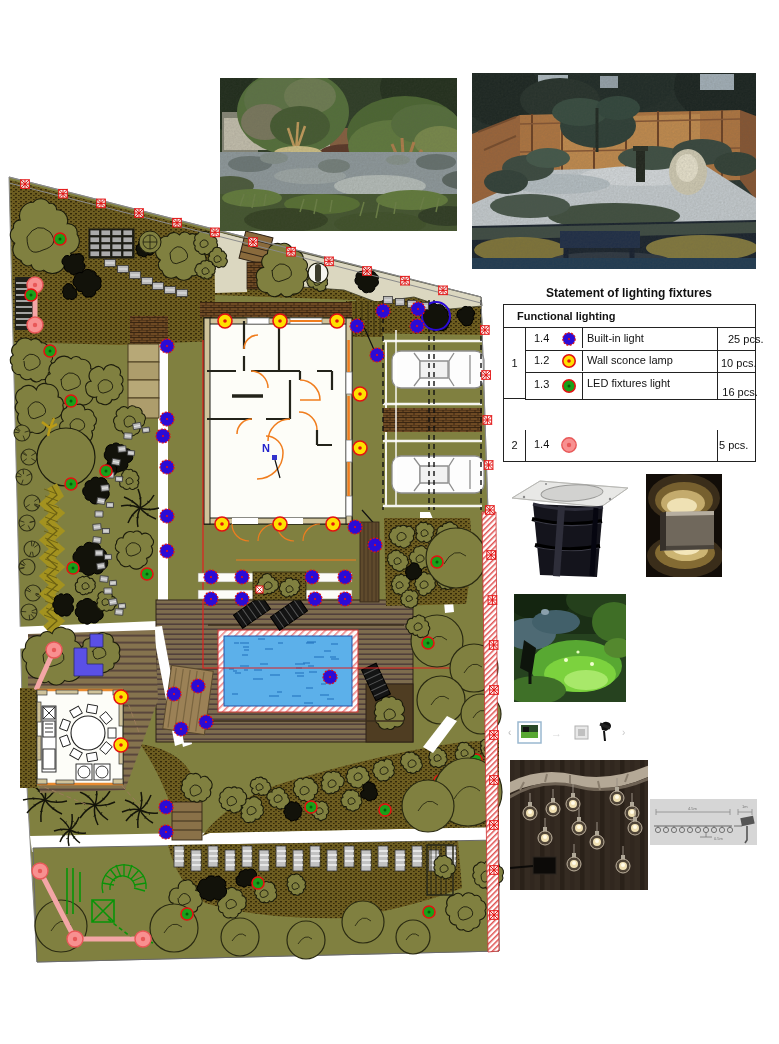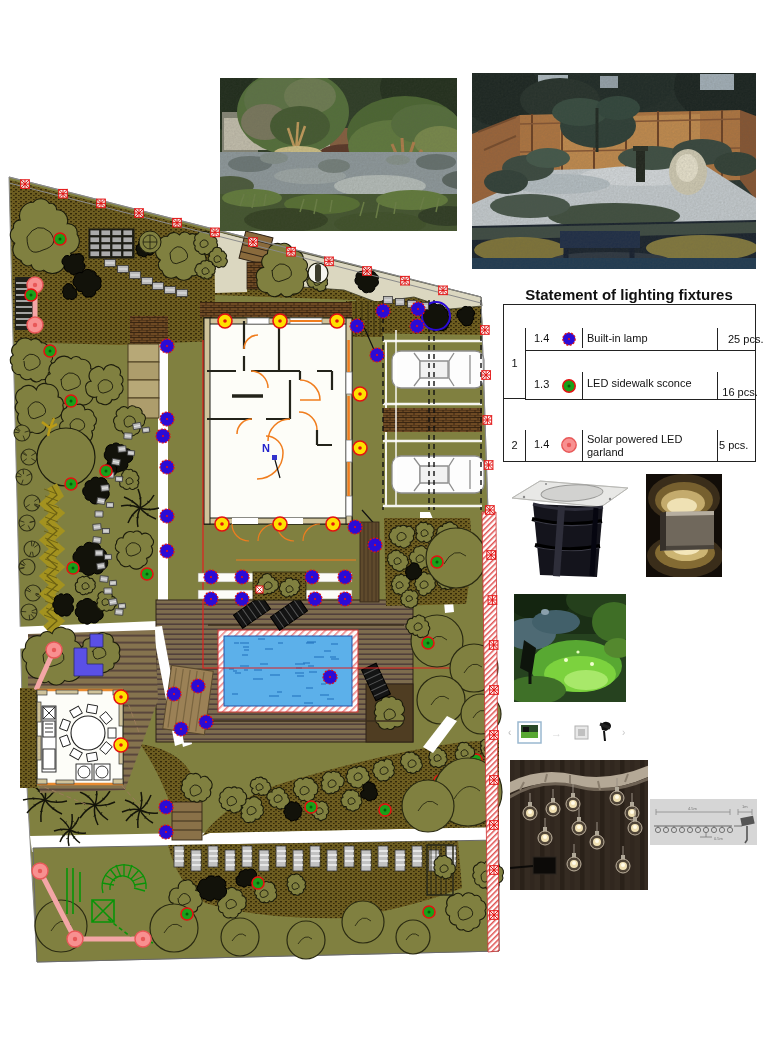--- a/index.html
+++ b/index.html
@@ -1468,60 +1468,71 @@
         <circle cx="730" cy="830" r="2.6" fill="none" stroke="#666" stroke-width="0.9"></circle>
         <path d="M730,826 v1.5" stroke="#666" stroke-width="0.8"></path>
         <path d="M734,826 h8 l2,-4" stroke="#666" stroke-width="0.9" fill="none"></path>
         <rect x="741" y="817" width="13" height="8" fill="#555" transform="rotate(-12 747 821)"></rect>
         <path d="M747,826 v14 l-2,3" stroke="#555" stroke-width="1.6" fill="none"></path>
         <path d="M700,837 h12 M706,832 v5" stroke="#777" stroke-width="0.8"></path>
         <text x="714" y="840" font-size="4" fill="#777">0.5m</text>
       </g>
 </svg>
 
-<div style="position:absolute;left:503px;top:286px;width:252px;text-align:center;font-size:15px;font-weight:bold;color:#111;">Statement of lighting fixtures</div>
+<div style="position:absolute;left:503px;top:286px;width:252px;text-align:center;font-size:12px;font-weight:bold;color:#111;">Statement of lighting fixtures</div>
 
 <div style="position:absolute;left:503px;top:304px;width:251px;height:156px;border:1.5px solid #222;font-size:11px;color:#111;">
 
+ <div style="position:absolute;left:0;top:0;width:100%;height:23px;border-bottom:1px solid #222;font-weight:bold;line-height:23px;padding-left:13px;box-sizing:border-box;">Functional lighting</div>
 
  <div style="position:absolute;left:0;top:23px;width:21px;height:70px;border-right:1px solid #222;border-bottom:1px solid #222;line-height:70px;text-align:center;">1</div>
 
  <div style="position:absolute;left:21px;top:23px;width:230px;height:22px;border-bottom:1px solid #222;">
   <span style="position:absolute;left:9px;top:4px;">1.4</span>
         <span style="position:absolute;left:36px;top:3px;">
           <svg width="16" height="16" viewBox="0 0 16 16" style="vertical-align:middle">
             <circle cx="8" cy="8" r="6.2" fill="#2b0bd6" stroke="#e31212" stroke-width="1.2" stroke-dasharray="2 1.4"></circle>
             <circle cx="8" cy="8" r="1.1" fill="#e31212"></circle>
           </svg>
         </span>
-  <span style="position:absolute;left:60px;top:2px;border-left:1px solid #222;padding-left:4px;width:130px;height:20px;display:inline-block;margin-top:0;position:absolute;top:0;left:57px;line-height:21px;">Built-in lamp</span>
+  <span style="position:absolute;left:60px;top:2px;border-left:1px solid #222;padding-left:4px;width:130px;height:20px;display:inline-block;margin-top:0;position:absolute;top:0;left:57px;line-height:21px;">Built-in light</span>
   <span style="position:absolute;left:192px;top:0;border-left:1px solid #222;width:38px;height:22px;display:inline-block;line-height:22px;padding-left:10px;">25 pcs.</span>
  </div>
 
+ <div style="position:absolute;left:21px;top:45px;width:230px;height:22px;border-bottom:1px solid #222;">
+  <span style="position:absolute;left:9px;top:4px;">1.2</span>
+        <span style="position:absolute;left:36px;top:3px;">
+          <svg width="16" height="16" viewBox="0 0 16 16" style="vertical-align:middle">
+            <circle cx="8" cy="8" r="6.2" fill="#ffe000" stroke="#e31212" stroke-width="1.6"></circle>
+            <circle cx="8" cy="8" r="1.8" fill="#e31212"></circle>
+          </svg>
+        </span>
+  <span style="position:absolute;left:57px;top:0;border-left:1px solid #222;padding-left:4px;line-height:21px;">Wall sconce lamp</span>
+  <span style="position:absolute;left:192px;top:0;border-left:1px solid #222;width:38px;height:22px;line-height:26px;padding-left:3px;">10 pcs.</span>
+ </div>
 
  <div style="position:absolute;left:21px;top:67px;width:230px;height:27px;border-bottom:1px solid #222;">
   <span style="position:absolute;left:9px;top:6px;">1.3</span>
         <span style="position:absolute;left:36px;top:6px;">
           <svg width="16" height="16" viewBox="0 0 16 16" style="vertical-align:middle">
             <circle cx="8" cy="8" r="6.2" fill="#19a019" stroke="#e31212" stroke-width="1.6"></circle>
             <circle cx="8" cy="8" r="1.5" fill="#0a5a0a"></circle>
           </svg>
         </span>
-  <span style="position:absolute;left:57px;top:0;border-left:1px solid #222;padding-left:4px;line-height:22px;height:27px;display:inline-block;">LED sidewalk sconce</span>
+  <span style="position:absolute;left:57px;top:0;border-left:1px solid #222;padding-left:4px;line-height:22px;height:27px;display:inline-block;">LED fixtures light</span>
   <span style="position:absolute;left:192px;top:0;border-left:1px solid #222;width:38px;height:27px;line-height:40px;padding-left:3px;text-align:center;">16 pcs.</span>
  </div>
 
 
  <div style="position:absolute;left:0;top:125px;width:21px;height:31px;border-right:1px solid #222;line-height:31px;text-align:center;">2</div>
 
  <div style="position:absolute;left:21px;top:125px;width:230px;height:31px;">
   <span style="position:absolute;left:9px;top:8px;">1.4</span>
         <span style="position:absolute;left:36px;top:7px;">
           <svg width="16" height="16" viewBox="0 0 16 16" style="vertical-align:middle">
             <circle cx="8" cy="8" r="7.2" fill="#f89090" stroke="#e85858" stroke-width="1.4"></circle>
             <circle cx="8" cy="8" r="2.2" fill="#e85858"></circle>
           </svg>
         </span>
-  <span style="position:absolute;left:57px;top:0;border-left:1px solid #222;padding-left:4px;line-height:13px;height:31px;display:inline-block;padding-top:3px;box-sizing:border-box;width:135px;">Solar powered LED garland</span>
   <span style="position:absolute;left:192px;top:0;border-left:1px solid #222;width:38px;height:31px;line-height:31px;padding-left:1px;">5 pcs.</span>
  </div>
 </div>
 
 </div>
 </body></html>

